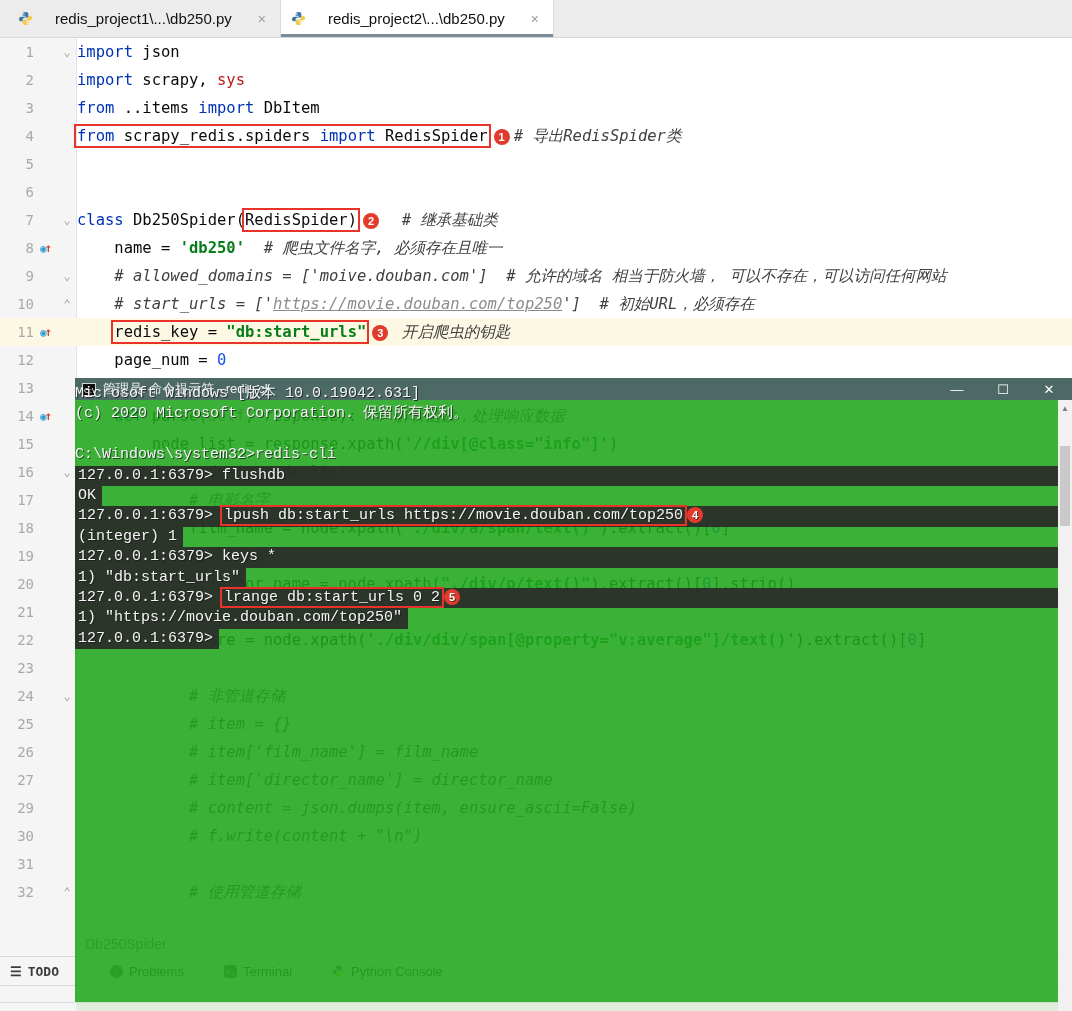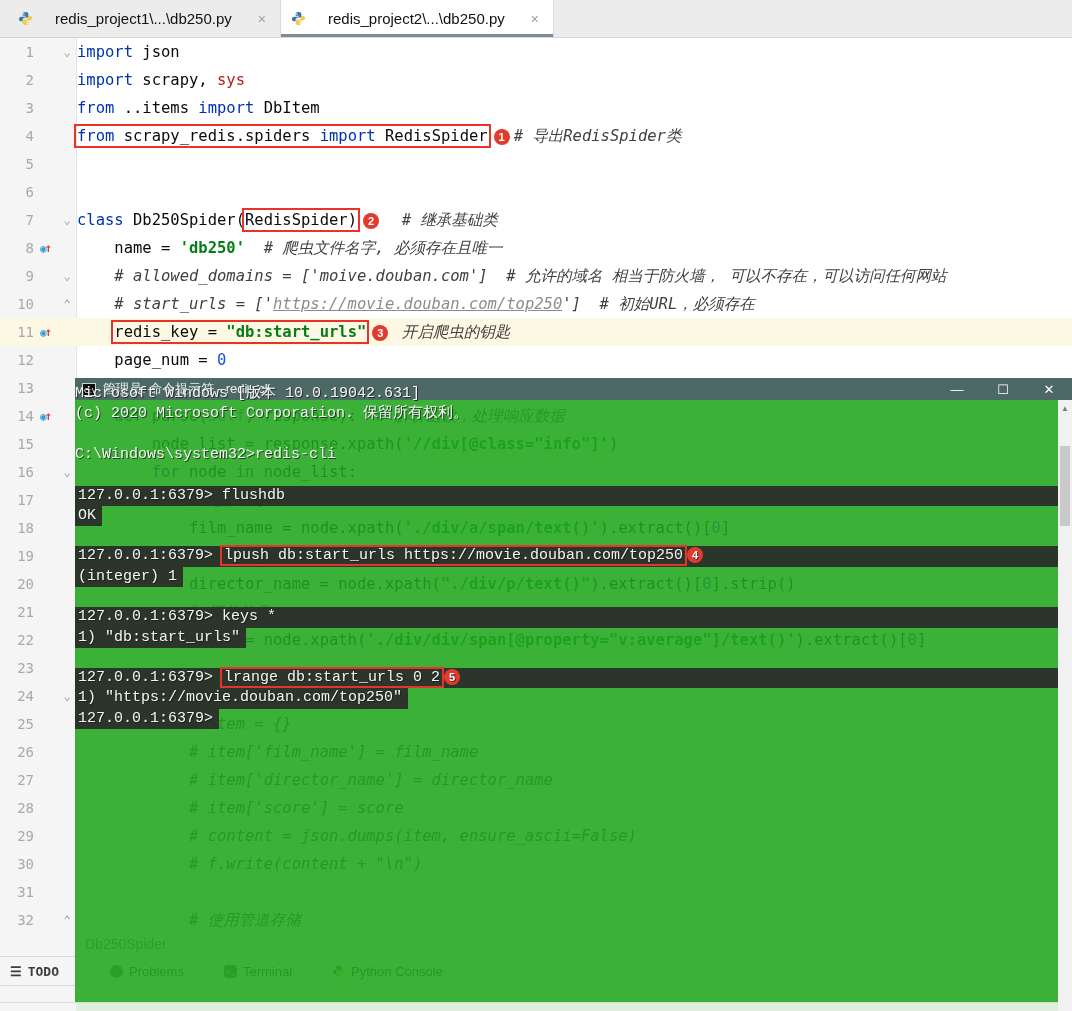--- a/index.html
+++ b/index.html
@@ -58,21 +58,21 @@
               color:#efefef;display:flex;align-items:center;font-size:13px;gap:7px;padding-left:7px;box-sizing:border-box;}
   .cmd-ic{width:14px;height:13px;background:#101010;color:#fff;font-size:8px;line-height:13px;
           text-align:center;border:1px solid #cfd6d4;box-sizing:border-box;}
   #term-controls{margin-left:auto;display:flex;}
   .tctl{width:46px;text-align:center;font-size:13px;color:#fff;}
   #term-rows{position:absolute;left:75px;top:384px;width:983px;font-family:"Liberation Mono","DejaVu Sans Mono",monospace;
              font-size:15px;color:#f5f5f5;}
   .trow{height:20.4px;line-height:20.4px;white-space:pre;
         text-shadow:1px 1px 0 rgba(25,25,25,0.75);}
   .trow .cellwrap{display:inline-block;padding:0 6px 0 3px;height:20.4px;}
-  .trow.strip-full{background:rgba(42,43,40,0.93);margin-top:20px;}
+  .trow.strip-full{background:rgba(42,43,40,0.93);}
   .trow .strip-fit{background:rgba(42,43,40,0.93);}
   .trow .redbox{outline-offset:0;padding:0 2px;}
   .trow .badge{margin-left:2px;}
   
   #term-scroll{position:absolute;left:1058px;top:400px;width:14px;height:611px;background:#f1f1f1;}
   #term-scroll .arrow{display:block;text-align:center;color:#7c7c7c;font-size:8px;padding-top:4px;}
   #term-thumb{position:absolute;left:2px;top:46px;width:10px;height:80px;background:#c9c9c9;}
 </style>
 </head>
 <body>
@@ -128,21 +128,20 @@
       <div class="code-line"><span class="lnum">18</span><span class="gic"></span><span class="gfold"></span><span class="ctext"><span class="tok-pl">            film_name = node.xpath(</span><span class="tok-str">'./div/a/span/text()'</span><span class="tok-pl">).extract()[</span><span class="tok-num">0</span><span class="tok-pl">]</span></span></div>
       <div class="code-line"><span class="lnum">19</span><span class="gic"></span><span class="gfold"></span><span class="ctext"><span class="tok-com">            # 导演信息</span></span></div>
       <div class="code-line"><span class="lnum">20</span><span class="gic"></span><span class="gfold"></span><span class="ctext"><span class="tok-pl">            director_name = node.xpath(</span><span class="tok-str">"./div/p/text()"</span><span class="tok-pl">).extract()[</span><span class="tok-num">0</span><span class="tok-pl">].strip()</span></span></div>
       <div class="code-line"><span class="lnum">21</span><span class="gic"></span><span class="gfold"></span><span class="ctext"><span class="tok-com">            # 评分信息</span></span></div>
       <div class="code-line"><span class="lnum">22</span><span class="gic"></span><span class="gfold"></span><span class="ctext"><span class="tok-pl">            score = node.xpath(</span><span class="tok-str">'./div/div/span[@property="v:average"]/text()'</span><span class="tok-pl">).extract()[</span><span class="tok-num">0</span><span class="tok-pl">]</span></span></div>
       <div class="code-line"><span class="lnum">23</span><span class="gic"></span><span class="gfold"></span><span class="ctext"></span></div>
       <div class="code-line"><span class="lnum">24</span><span class="gic"></span><span class="gfold">⌄</span><span class="ctext"><span class="tok-com">            # 非管道存储</span></span></div>
       <div class="code-line"><span class="lnum">25</span><span class="gic"></span><span class="gfold"></span><span class="ctext"><span class="tok-com">            # item = {}</span></span></div>
       <div class="code-line"><span class="lnum">26</span><span class="gic"></span><span class="gfold"></span><span class="ctext"><span class="tok-com">            # item['film_name'] = film_name</span></span></div>
       <div class="code-line"><span class="lnum">27</span><span class="gic"></span><span class="gfold"></span><span class="ctext"><span class="tok-com">            # item['director_name'] = director_name</span></span></div>
-      <div class="code-line"><span class="lnum">28</span><span class="gic"></span><span class="gfold"></span><span class="ctext"><span class="tok-com">            # item['score'] = score</span></span></div>
       <div class="code-line"><span class="lnum">29</span><span class="gic"></span><span class="gfold"></span><span class="ctext"><span class="tok-com">            # content = json.dumps(item, ensure_ascii=False)</span></span></div>
       <div class="code-line"><span class="lnum">30</span><span class="gic"></span><span class="gfold"></span><span class="ctext"><span class="tok-com">            # f.write(content + "\n")</span></span></div>
       <div class="code-line"><span class="lnum">31</span><span class="gic"></span><span class="gfold"></span><span class="ctext"></span></div>
       <div class="code-line"><span class="lnum">32</span><span class="gic"></span><span class="gfold">⌃</span><span class="ctext"><span class="tok-com">            # 使用管道存储</span></span></div>
     </div>
 
   <div id="breadcrumb">Db250Spider</div>
   <div id="toolbar">
     <div class="tw-btn" id="todo-btn">
       <span>☰</span>

